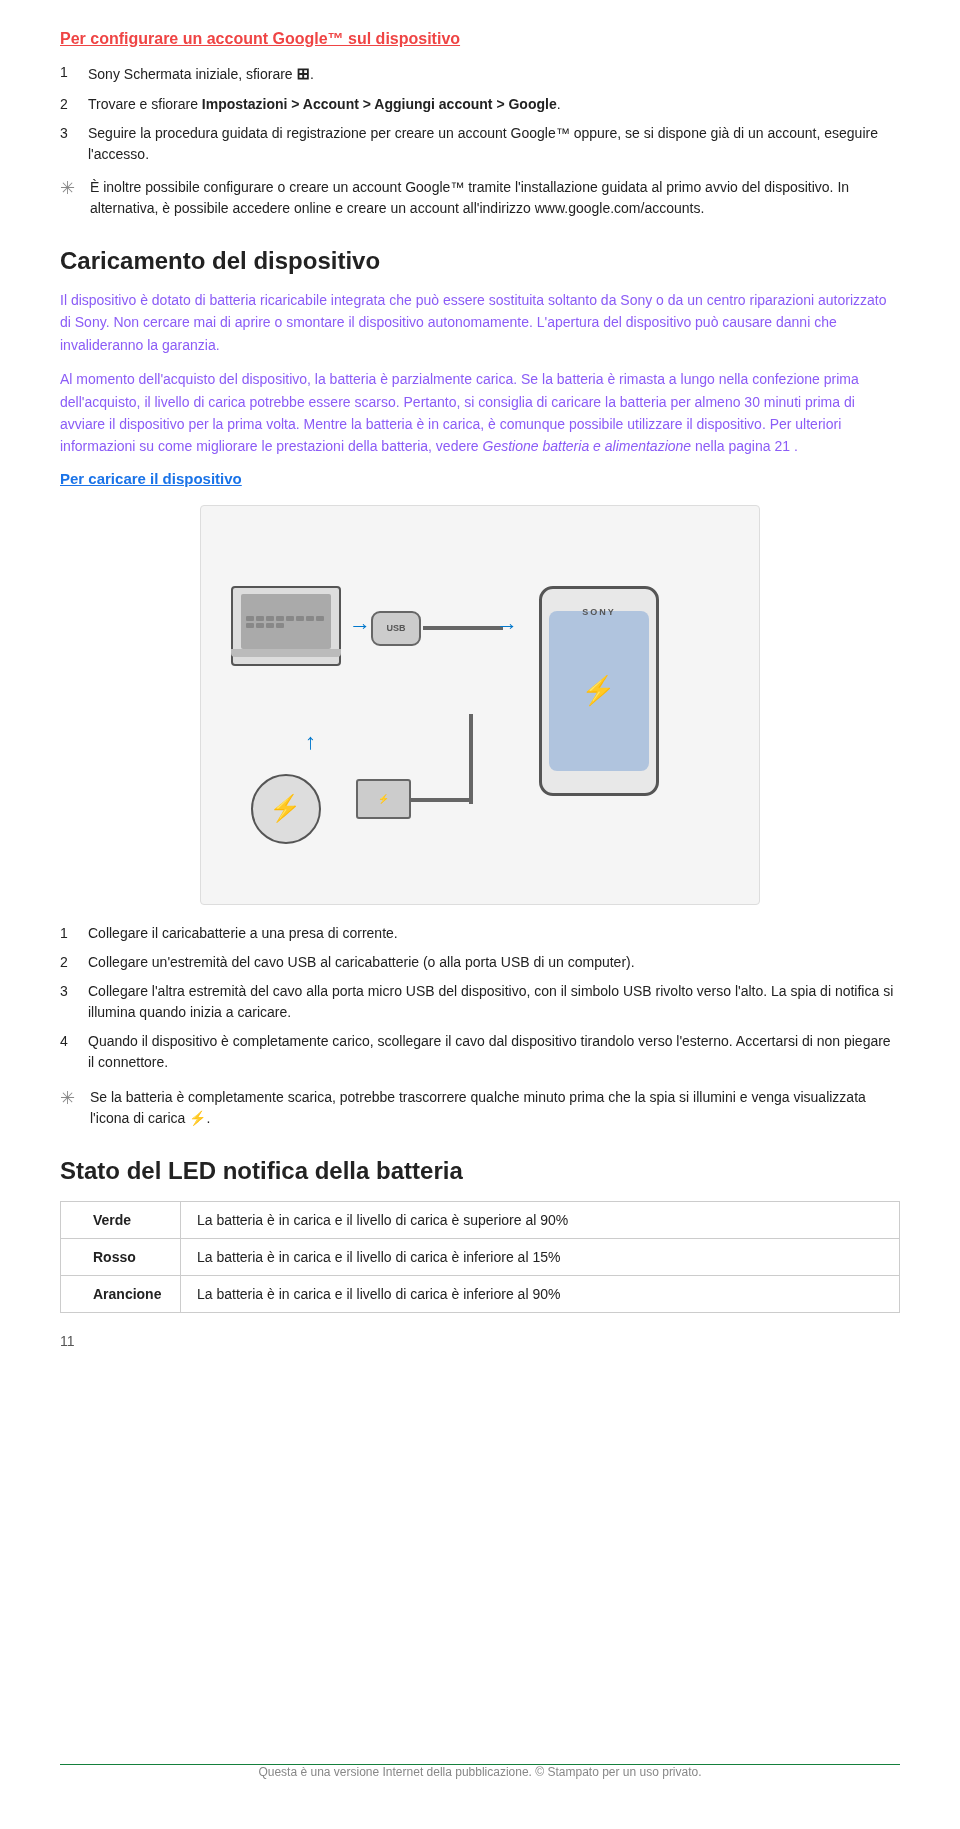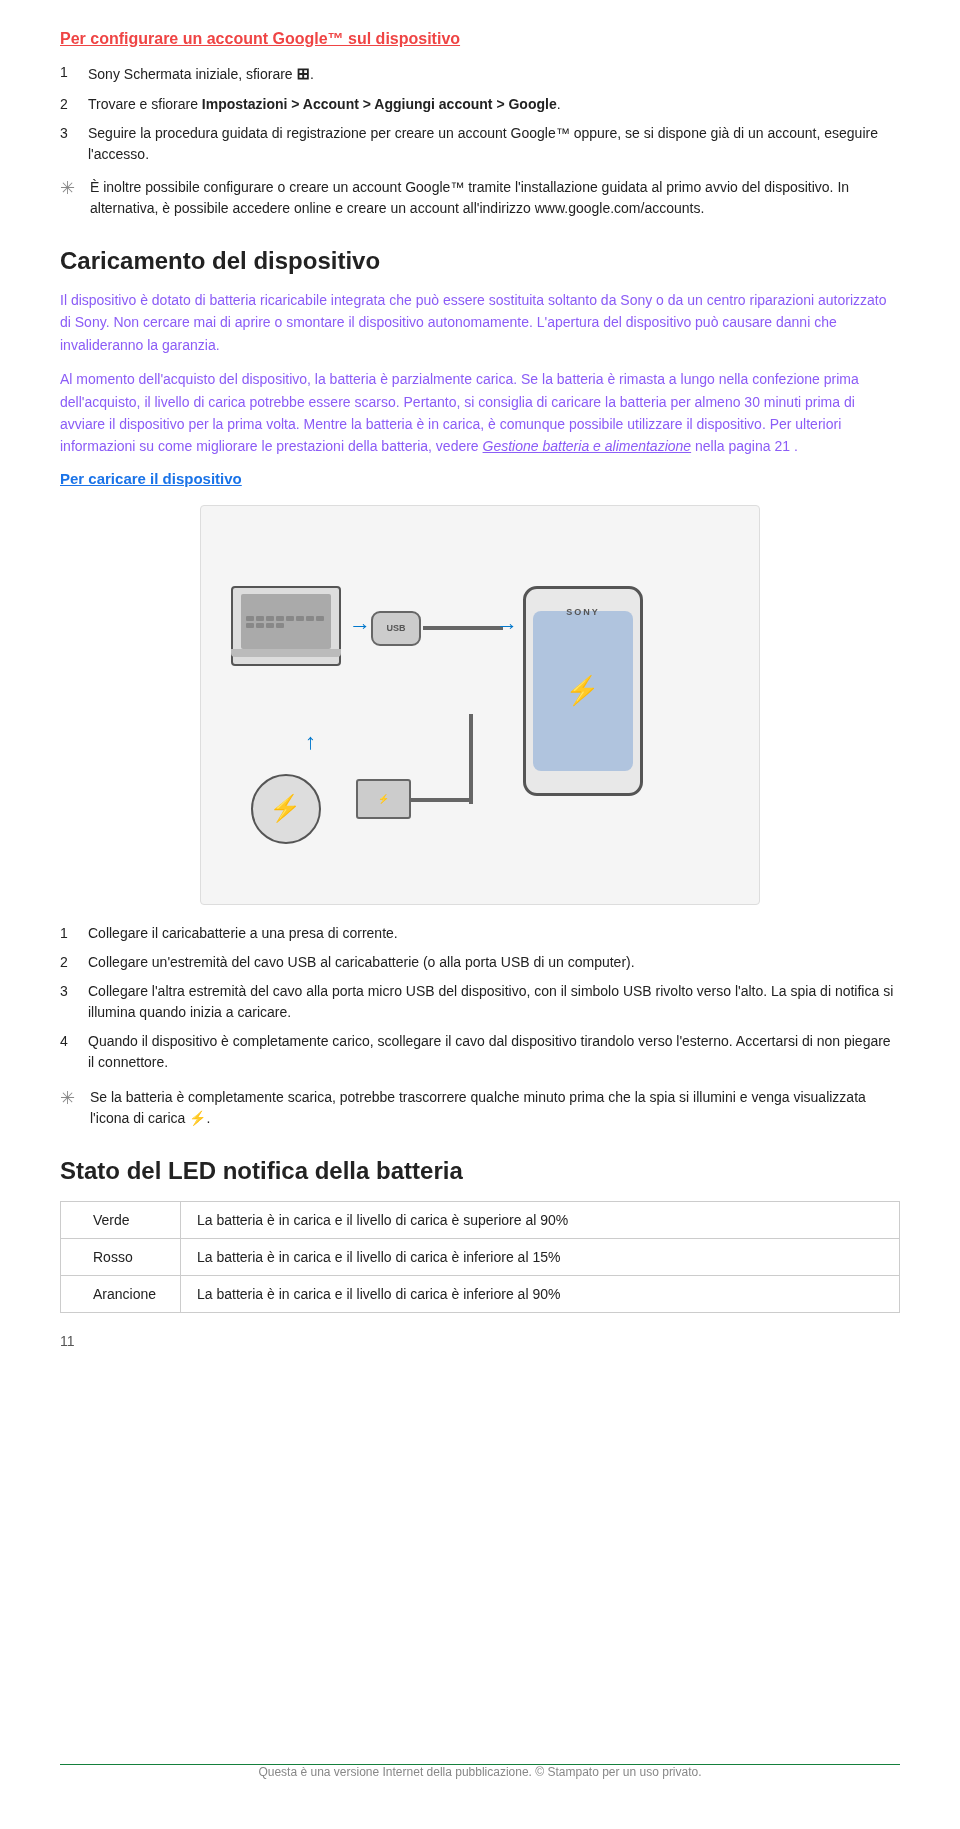--- a/index.html
+++ b/index.html
@@ -59,21 +59,21 @@
       font-weight: 700;
       color: #222;
       margin: 28px 0 14px 0;
     }
     .body-text {
       font-size: 14px;
       line-height: 1.6;
       margin-bottom: 12px;
       color: #8b5cf6;
     }
-    .italic { font-style: italic; text-decoration: underline; }
+    .italic { font-style: italic; }
     .link-blue { color: #1a73e8; font-size: 15px; font-weight: 600; }
     .diagram-area {
       display: flex;
       justify-content: center;
       margin: 18px 0 18px 0;
     }
     .diagram-box {
       width: 560px;
       height: 400px;
       background: #f5f5f5;
@@ -86,21 +86,21 @@
       overflow: hidden;
     }
     
     .phone-rect {
       width: 120px;
       height: 210px;
       border: 3px solid #555;
       border-radius: 14px;
       background: #e8e8e8;
       position: absolute;
-      right: 116px;
+      right: 100px;
       top: 80px;
       display: flex;
       flex-direction: column;
       align-items: center;
       justify-content: center;
     }
     .phone-screen {
       width: 100px;
       height: 160px;
       background: #b0c4de;
@@ -188,21 +188,21 @@
       margin: 16px 0;
       font-size: 14px;
     }
     .led-table td {
       border: 1px solid #ccc;
       padding: 10px 16px;
       vertical-align: middle;
     }
     .led-table .color-cell {
       width: 120px;
-      font-weight: 400;
+      font-weight: 700;
       padding-left: 32px;
     }
     .footer-line {
       position: absolute;
       bottom: 50px;
       left: 0; right: 0;
       text-align: center;
       color: #888;
       font-size: 12px;
       border-top: 1px solid #15803d;

